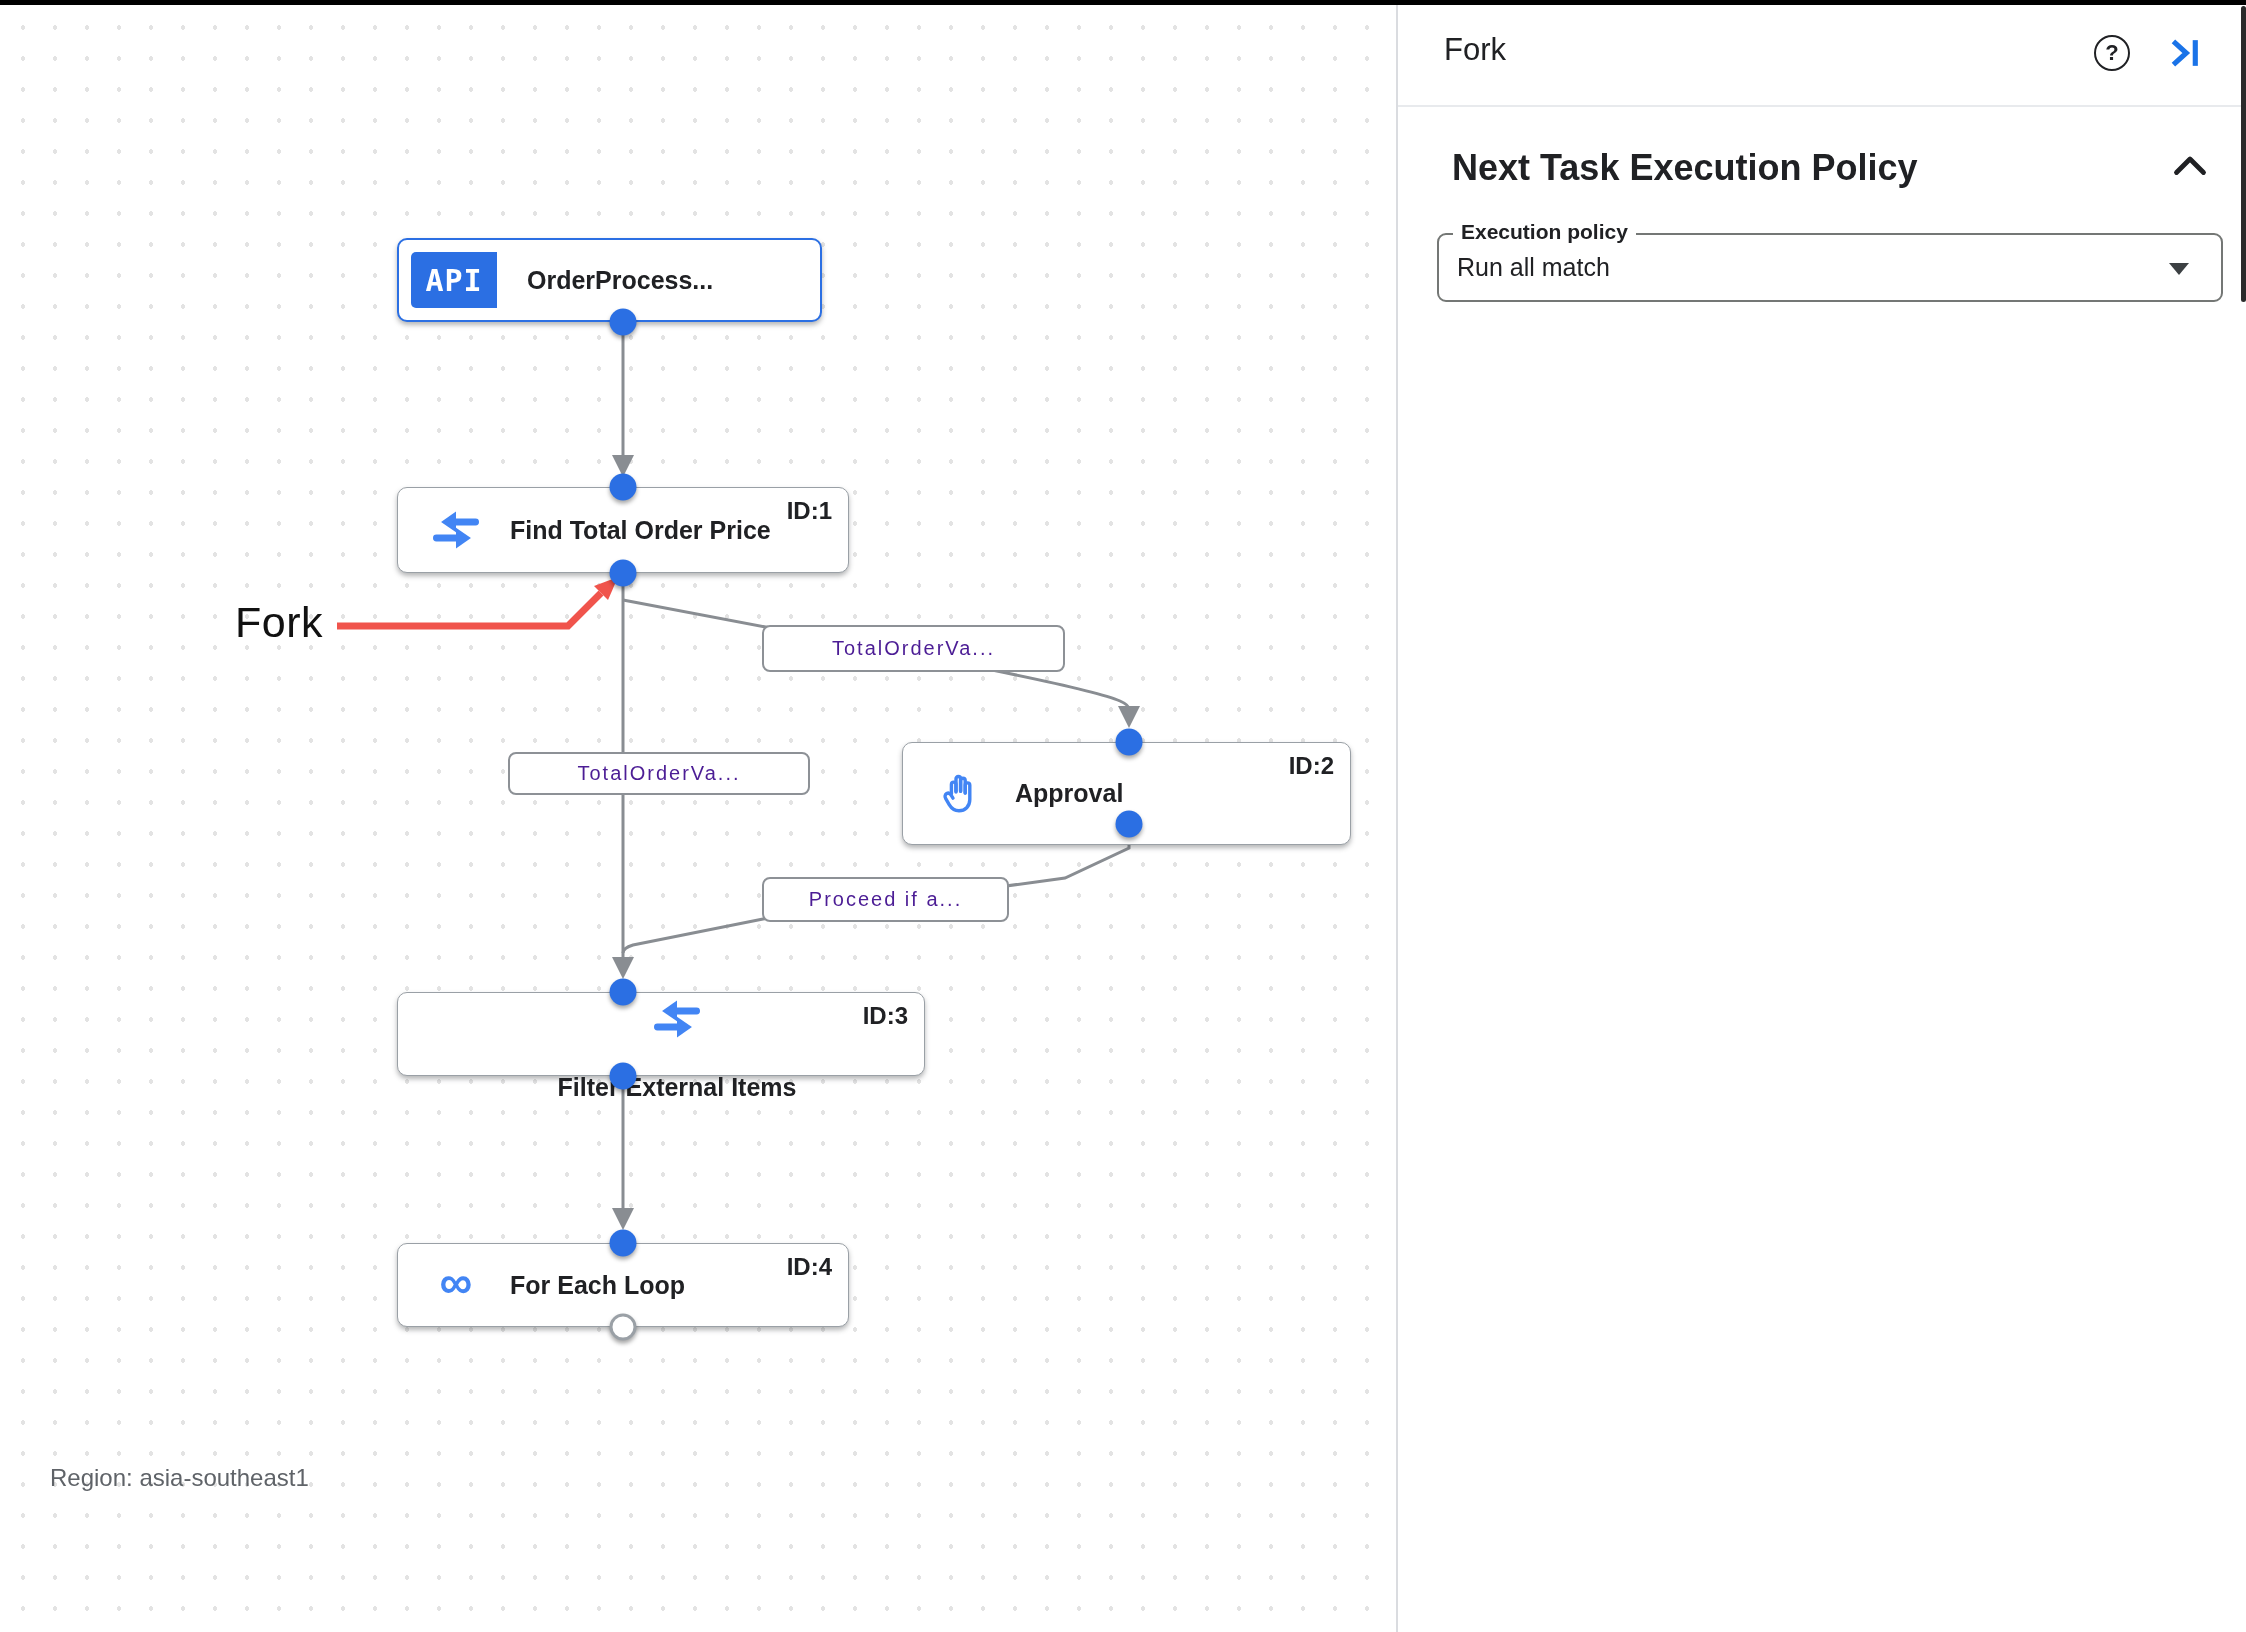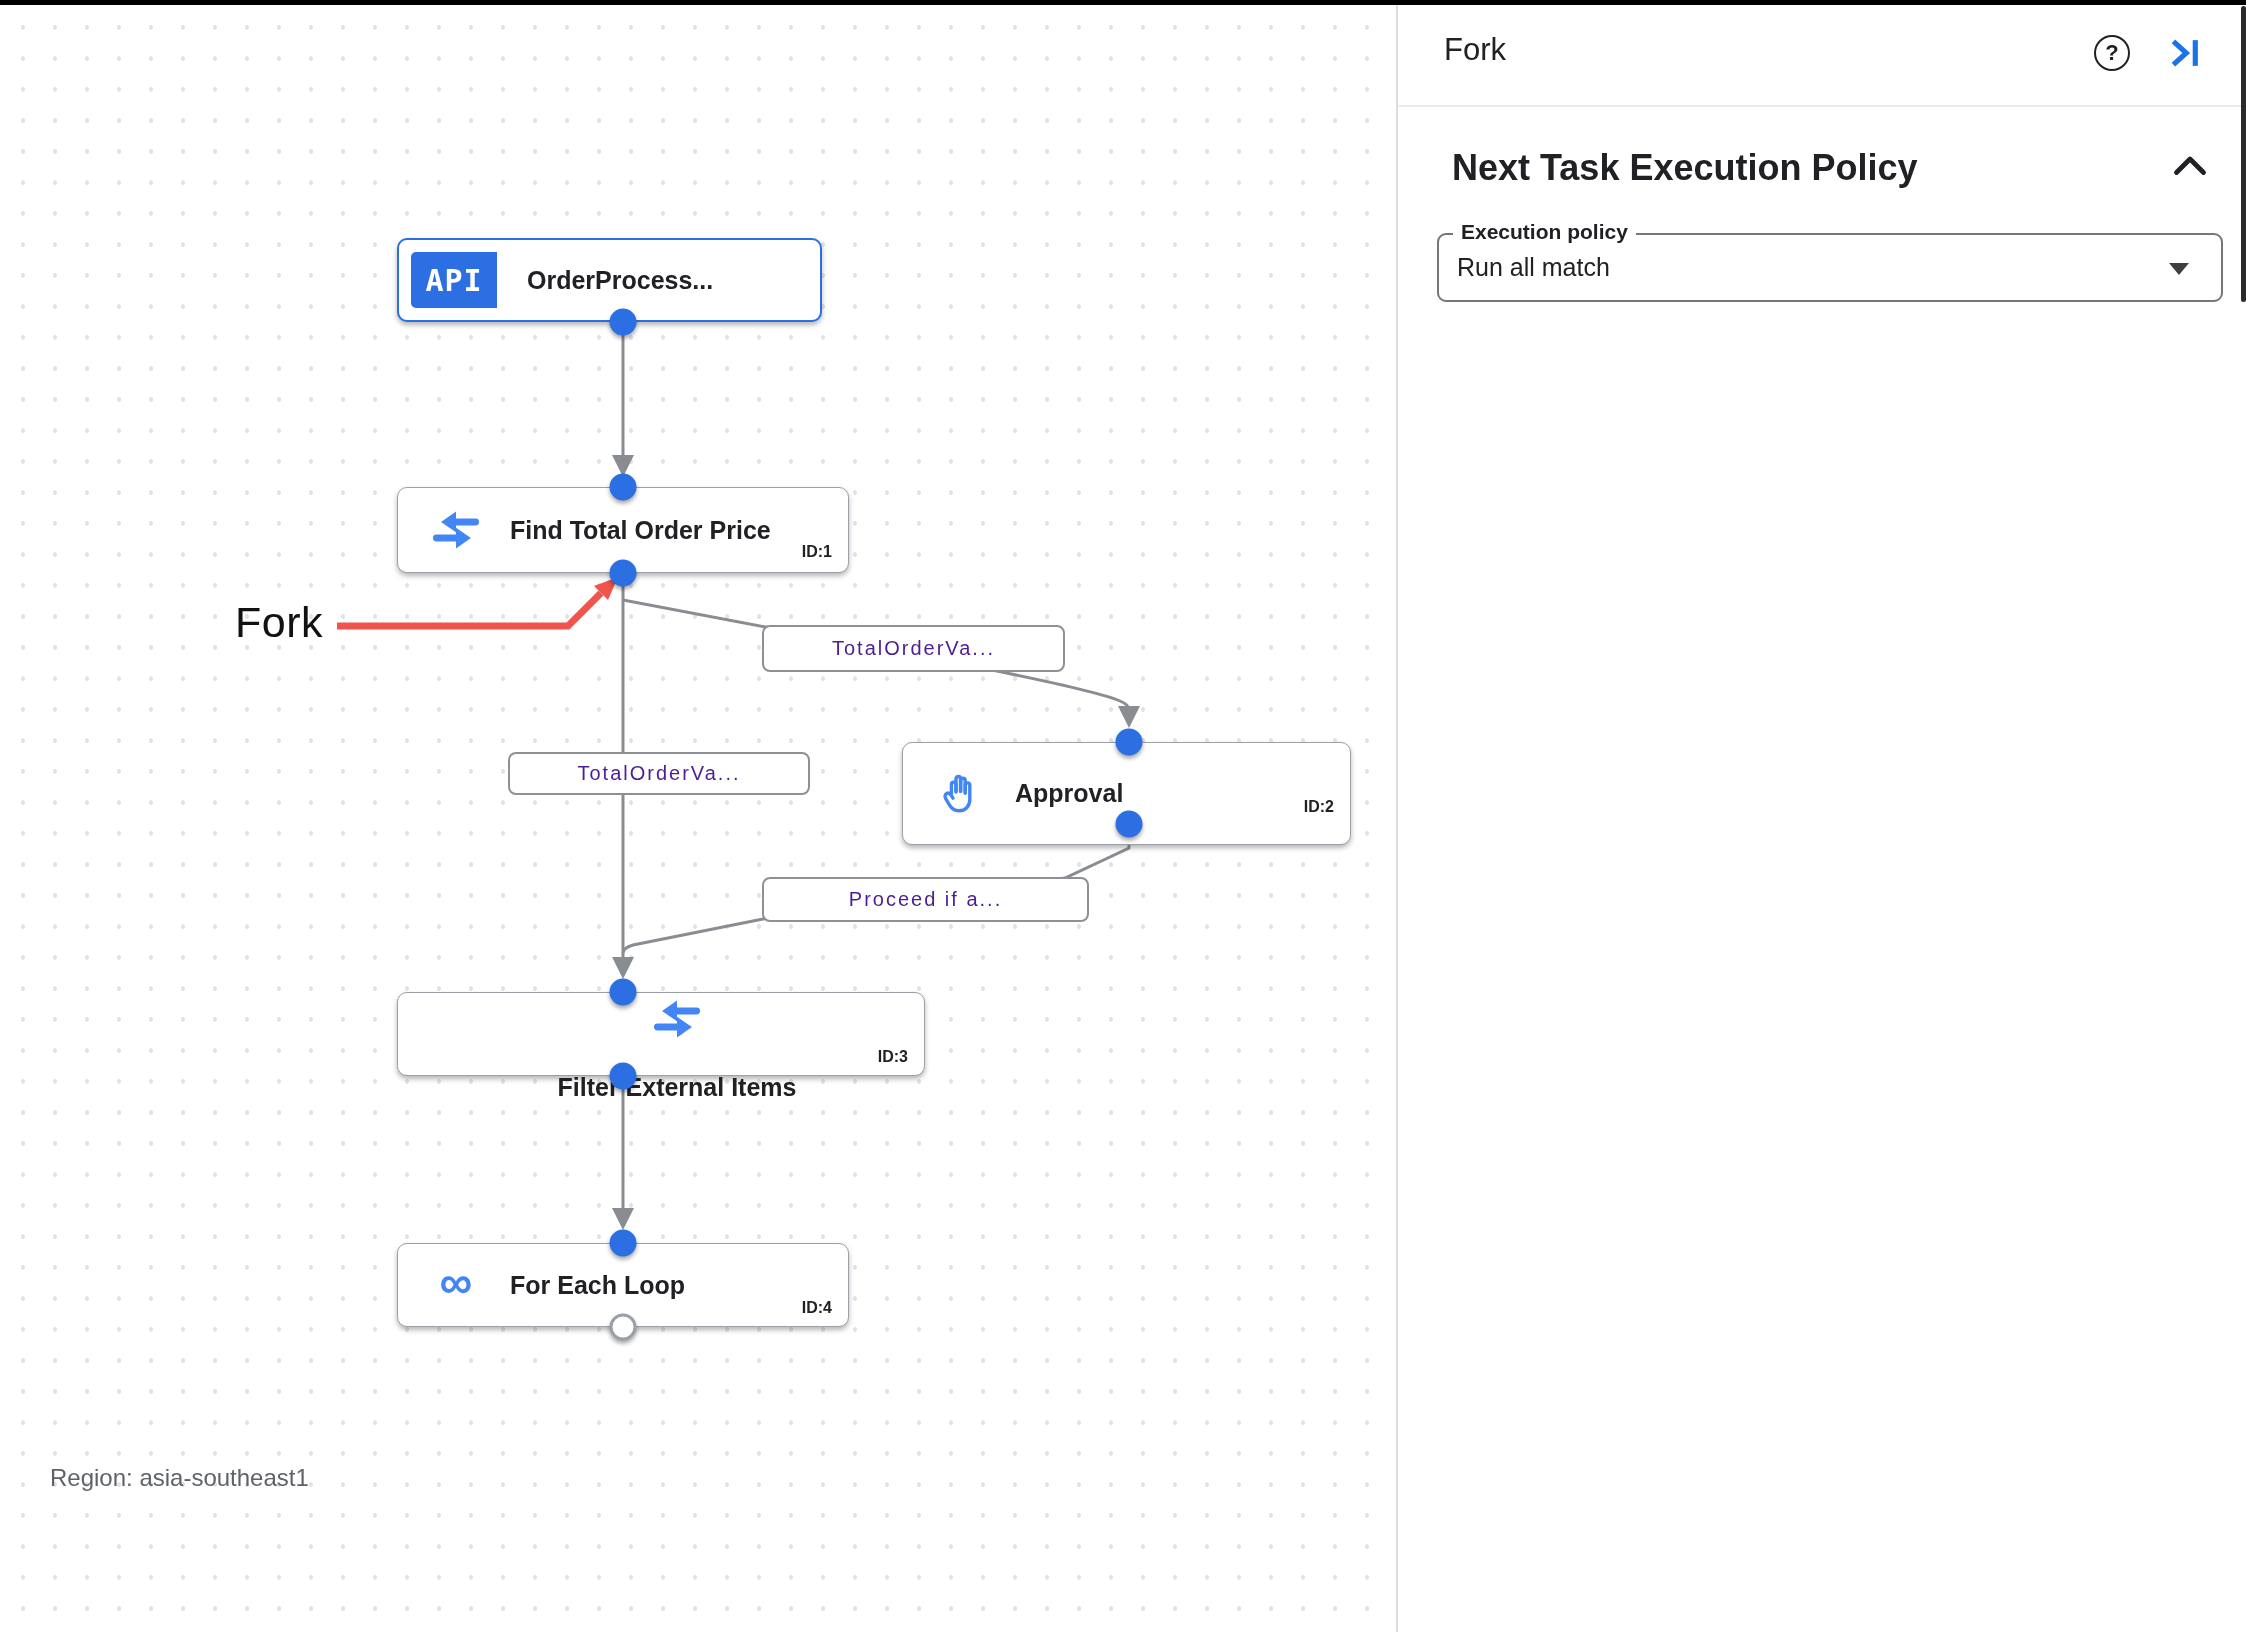--- a/index.html
+++ b/index.html
@@ -12,21 +12,21 @@
 
   
   .canvas { position:absolute; left:0; top:0; width:1397px; height:1632px; background:#fff;
             background-image:radial-gradient(#e3e3e3 2.2px, transparent 2.5px);
             background-size:32px 31px; background-position:7px 12px; }
   .edges-svg { position:absolute; left:0; top:0; z-index:1; }
 
   .node { position:absolute; background:#fff; border:1.5px solid #9aa0a6; border-radius:10px;
           box-shadow:0 3px 5px rgba(60,64,67,.38); z-index:2; display:flex; align-items:center; }
   .node .title { font-weight:bold; font-size:25px; color:#202124; white-space:nowrap; }
-  .id-badge { position:absolute; top:9px; right:16px; font-size:16px; font-weight:600; color:#202124;margin-top:46px; }
+  .id-badge { position:absolute; top:9px; right:16px; font-size:24px; font-weight:600; color:#202124; }
 
   .trigger { left:397px; top:238px; width:425px; height:84px; border:2.5px solid #2b6fe3; padding:12px; }
   .api-badge { width:86px; height:100%; background:#2b6fe3; color:#fff; display:flex; align-items:center;
                justify-content:center; font-family:"DejaVu Sans Mono", monospace; font-weight:bold;
                font-size:30px; letter-spacing:1px; border-radius:5px 0 0 5px; flex:none; }
   .trigger .title { margin-left:30px; }
 
   .task { padding-left:32px; gap:28px; }
   .task .icon-box { width:52px; height:52px; display:flex; align-items:center; justify-content:center; flex:none; }
 
@@ -39,21 +39,21 @@
 
   .port { position:absolute; width:27px; height:27px; border-radius:50%; background:#2b6fe3;
           box-shadow:0 3px 4px rgba(0,0,0,.35); transform:translate(-50%,-50%); z-index:4; }
   .port.white { background:#fff; border:3px solid #9aa0a6; }
 
   .edge-label { position:absolute; z-index:3; background:#fff; border:2px solid #8d9196; border-radius:8px;
                 display:flex; align-items:center; justify-content:center; font-size:20px;
                 letter-spacing:2px; color:#4c1d95; white-space:nowrap; }
   .lbl-fork-right { left:762px; top:625px; width:303px; height:47px; }
   .lbl-fork-down  { left:508px; top:752px; width:302px; height:43px; }
-  .lbl-proceed    { left:762px; top:877px; width:327px; height:45px; }
+  .lbl-proceed    { left:762px; top:877px; width:247px; height:45px; }
 
   .fork-annotation { position:absolute; left:235px; top:598px; font-size:43px; color:#111;
                      z-index:5; letter-spacing:.5px; }
   .region-label { position:absolute; left:50px; top:1464px; font-size:24px; color:#5f6368; z-index:2; }
 
   
   .divider { position:absolute; left:1396px; top:0; width:2px; height:1632px; background:#dadce0; }
   .panel { position:absolute; left:1398px; top:0; width:848px; height:1632px; background:#fff; }
   .panel-title { position:absolute; left:46px; top:32px; font-size:31px; color:#202124; }
   .help-btn { position:absolute; left:696px; top:35px; width:36px; height:36px; border:2.5px solid #202124;

